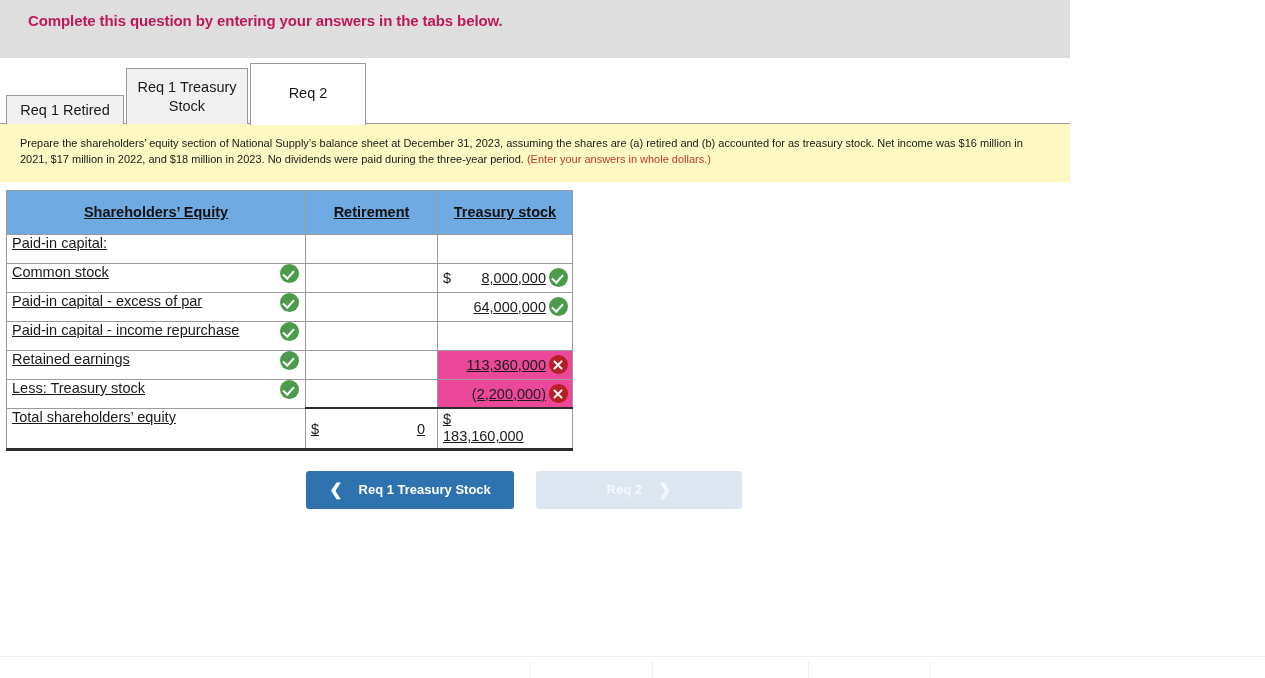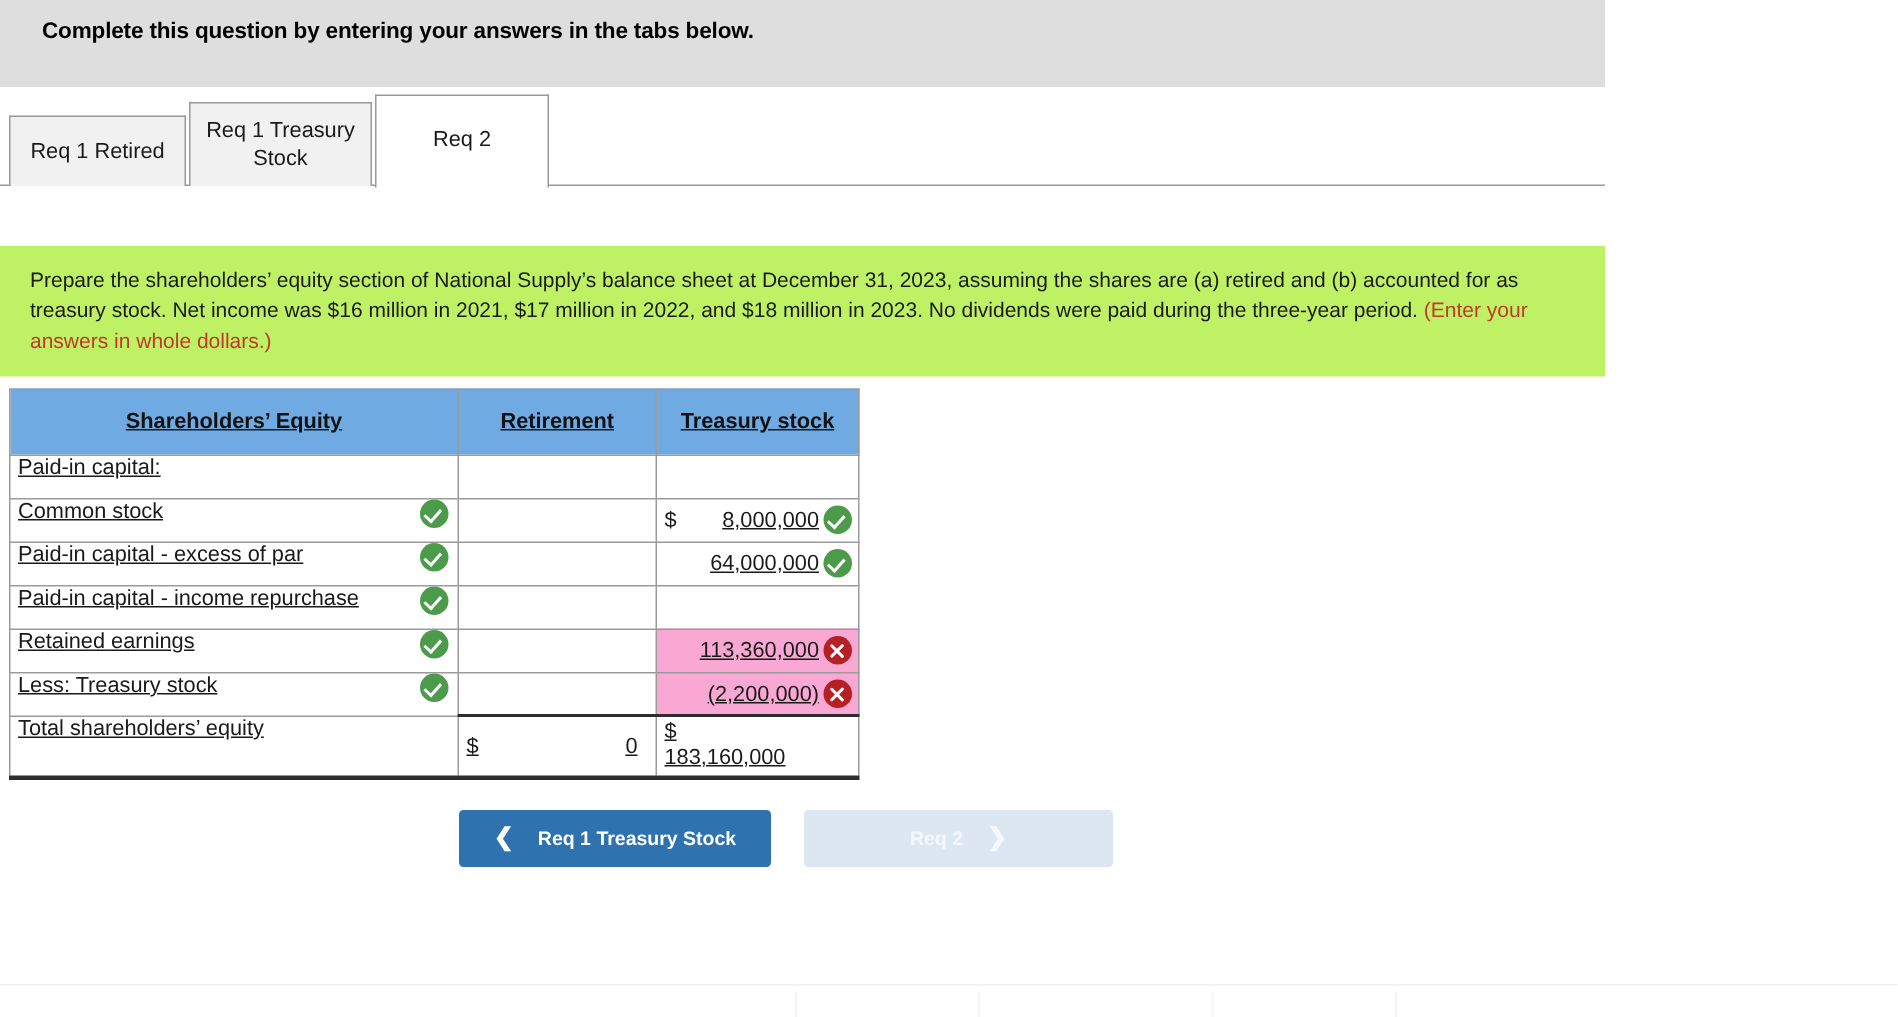--- a/index.html
+++ b/index.html
@@ -18,21 +18,21 @@
     width: 1070px;
     height: 58px;
     background: #dedede;
     display: flex;
     align-items: flex-start;
     padding: 12px 0 0 28px;
   }
   .banner-text {
     font-size: 15px;
     font-weight: bold;
-    color: #000000;
+    color: #be185d;
     letter-spacing: -0.1px;
   }
 
   
   .tabstrip {
     position: relative;
     width: 1070px;
     height: 66px;
     display: flex;
     align-items: flex-end;
@@ -57,39 +57,38 @@
     align-items: center;
     justify-content: center;
     text-align: center;
     font-size: 14.5px;
     color: #1a1a1a;
     line-height: 1.25;
     padding: 4px 10px;
     cursor: pointer;
     margin-right: 2px;
   }
-  .tab.t1 { width: 118px; height: 47px; }
+  .tab.t1 { width: 118px; height: 29px; }
   .tab.t2 { width: 122px; height: 56px; }
   .tab.t3 {
     width: 116px;
     height: 62px;
     background: #ffffff;
     margin-bottom: -1px;
     padding-bottom: 6px;
   }
 
   
   .question {
     width: 1070px;
-    background: #bef264;
+    background: #fef9c3;
     padding: 12px 22px 14px 20px;
-    font-size: 14px;
+    font-size: 11px;
     color: #1a1a1a;
     line-height: 1.45;
-    margin-top: 40px;
   }
   .question .note { color: #c0392b; }
 
   
   .sheet-wrap { padding: 8px 0 0 6px; }
   table.sheet {
     border-collapse: collapse;
     table-layout: fixed;
     width: 566px;
     font-size: 14.5px;
@@ -133,21 +132,21 @@
     position: relative;
   }
   .cell-num .dollar {
     position: absolute;
     left: 5px;
     top: 50%;
     transform: translateY(-50%);
   }
   .cell-num .val { margin-right: 3px; }
 
-  td.bad { background: #f9a8d4; }
+  td.bad { background: #ec4899; }
 
   
   tr.total td { height: 41px; border-bottom: 3px solid #2d2d2d; }
   tr.total td.retcell, tr.total td.trscell { border-top: 2px solid #2d2d2d; }
   .total-ret {
     display: flex;
     align-items: center;
     justify-content: space-between;
     padding: 0 12px 0 5px;
     height: 100%;

